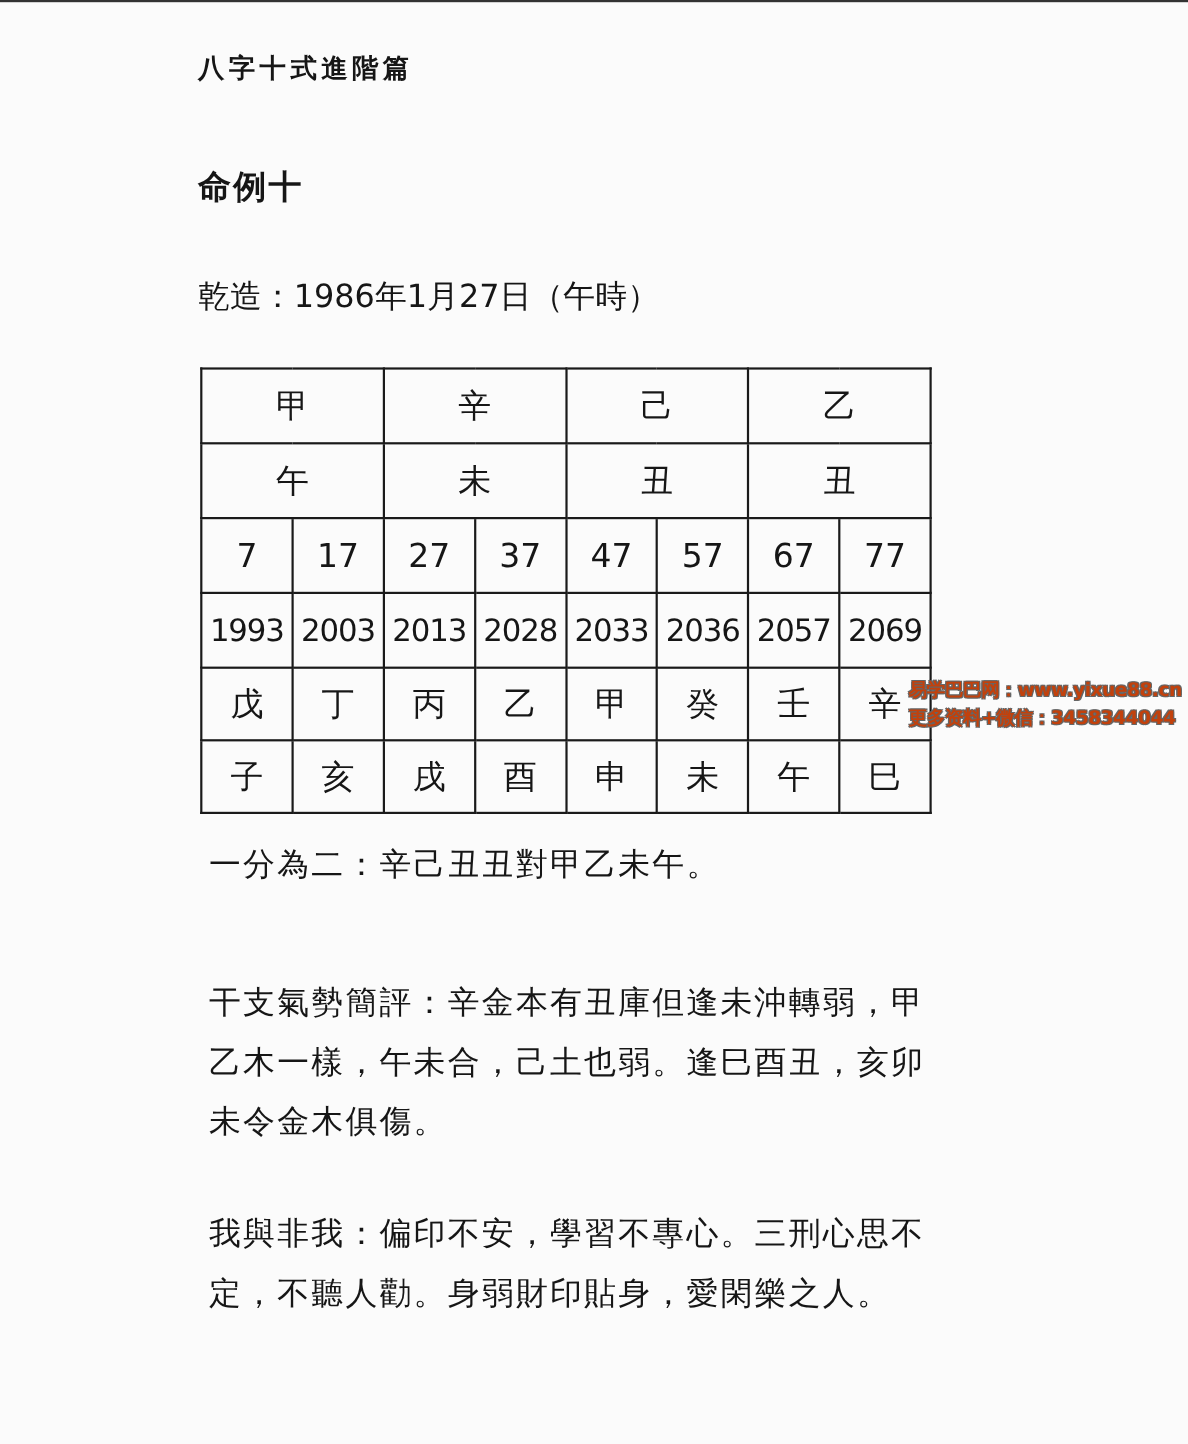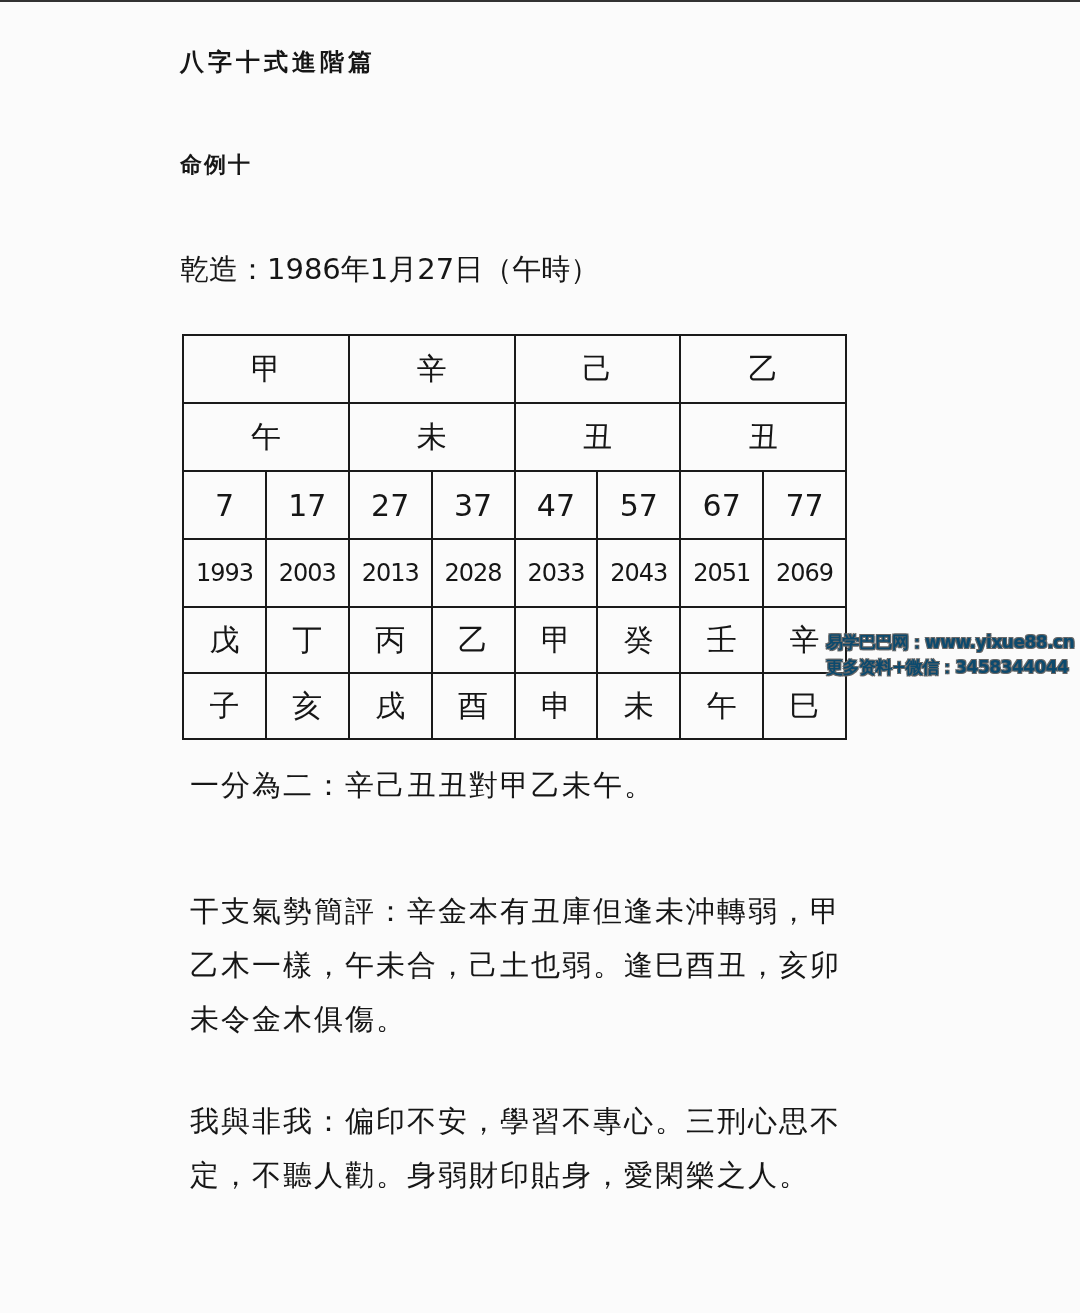--- a/index.html
+++ b/index.html
@@ -2,33 +2,33 @@
 <html><head>
   <meta charset="utf-8">
   <style>
     html, body { margin: 0; padding: 0; }
     body {
       width: 1080px; height: 1313px; background: #fbfbfb; position: relative; overflow: hidden;
       font-family: "DejaVu Sans", "Liberation Sans", sans-serif; color: #161616;
     }
     .top-edge { position: absolute; left: 0; top: 0; width: 1080px; height: 2px; background: #333; }
     .running-head { position: absolute; left: 180px; top: 46px; font-size: 24px; font-weight: bold; letter-spacing: 4px; font-family: "DejaVu Serif", serif; }
-    .case-title { position: absolute; left: 180px; top: 150px; font-size: 22px; font-weight: bold; letter-spacing: 2px; }
+    .case-title { position: absolute; left: 180px; top: 150px; font-size: 30px; font-weight: bold; letter-spacing: 2px; }
     .birth-line { position: absolute; left: 180px; top: 250px; font-size: 29px; }
     table.chart { position: absolute; left: 182px; top: 334px; width: 665px; border-collapse: collapse; table-layout: fixed; }
     table.chart td { border: 2px solid #1a1a1a; text-align: center; font-size: 30px; padding: 0; }
     table.chart tr.pillar td { height: 66px; }
     table.chart tr.age td { height: 66px; font-size: 30px; }
-    table.chart tr.year td { height: 66px; font-size: 24px; letter-spacing: -1px; }
+    table.chart tr.year td { height: 66px; font-size: 28px; letter-spacing: -1px; }
     table.chart tr.luck td { height: 64px; }
     .para { position: absolute; left: 190px; font-size: 29px; line-height: 54px; letter-spacing: 2px; }
     .p1 { top: 758px; }
     .p2 { top: 884px; width: 660px; }
     .p3 { top: 1094px; width: 670px; }
-    .watermark { position: absolute; left: 826px; top: 630px; font-size: 17px; line-height: 25px; color: #0c4a6e; font-weight: bold;
+    .watermark { position: absolute; left: 826px; top: 616px; font-size: 17px; line-height: 25px; color: #c2410c; font-weight: bold;
       text-shadow: -1px -1px 0 #666, 1px -1px 0 #666, -1px 1px 0 #666, 1px 1px 0 #666; letter-spacing: -0.5px; }
   </style>
 </head>
 <body>
 
 <div class="top-edge"></div>
 
 <div class="running-head">八字十式進階篇</div>
 <div class="case-title">命例十</div>
 <div class="birth-line">乾造：1986年1月27日（午時）</div>
@@ -56,22 +56,22 @@
     <td>57</td>
     <td>67</td>
     <td>77</td>
   </tr>
   <tr class="year">
     <td>1993</td>
     <td>2003</td>
     <td>2013</td>
     <td>2028</td>
     <td>2033</td>
-    <td>2043</td>
-    <td>2051</td>
+    <td>2036</td>
+    <td>2057</td>
     <td>2069</td>
   </tr>
   <tr class="luck">
     <td>戊</td>
     <td>丁</td>
     <td>丙</td>
     <td>乙</td>
     <td>甲</td>
     <td>癸</td>
     <td>壬</td>

